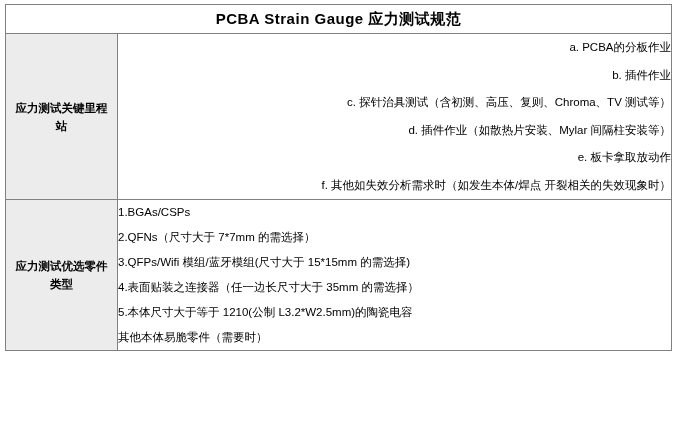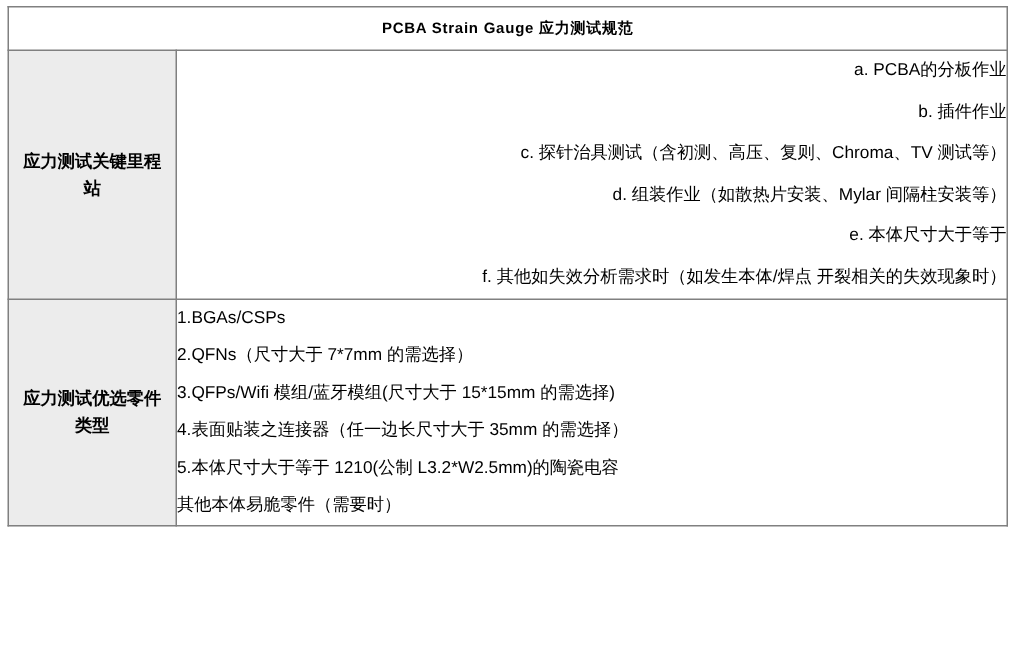--- a/index.html
+++ b/index.html
@@ -26,21 +26,21 @@
     width: 667px;
     margin: 4px 0 0 5px;
   }
   table.spec td {
     border: 1px solid #808080;
     vertical-align: middle;
     padding: 0;
   }
   .title-cell {
     text-align: center;
-    font-size: 10px;
+    font-size: 15px;
     font-weight: bold;
     height: 28px;
     letter-spacing: 0.5px;
     background: #ffffff;
   }
   .section-cell {
     text-align: center;
     font-size: 14px;
     font-weight: bold;
     height: 27px;
@@ -87,22 +87,22 @@
 
       <tr class="row-stations">
         <td class="label-cell">
           <div>应力测试关键里程</div>
           <div>站</div>
         </td>
         <td class="body-cell">
           <div class="line">a. PCBA的分板作业</div>
           <div class="line">b. 插件作业</div>
           <div class="line">c. 探针治具测试（含初测、高压、复则、Chroma、TV 测试等）</div>
-          <div class="line">d. 组装作业（如散热片安装、Mylar 间隔柱安装等）</div>
-          <div class="line">e. 本体尺寸大于等于</div>
+          <div class="line">d. 插件作业（如散热片安装、Mylar 间隔柱安装等）</div>
+          <div class="line">e. 板卡拿取放动作</div>
           <div class="line">f. 其他如失效分析需求时（如发生本体/焊点 开裂相关的失效现象时）</div>
         </td>
       </tr>
 
       <tr class="row-parts">
         <td class="label-cell">
           <div>应力测试优选零件</div>
           <div>类型</div>
         </td>
         <td class="body-cell">

